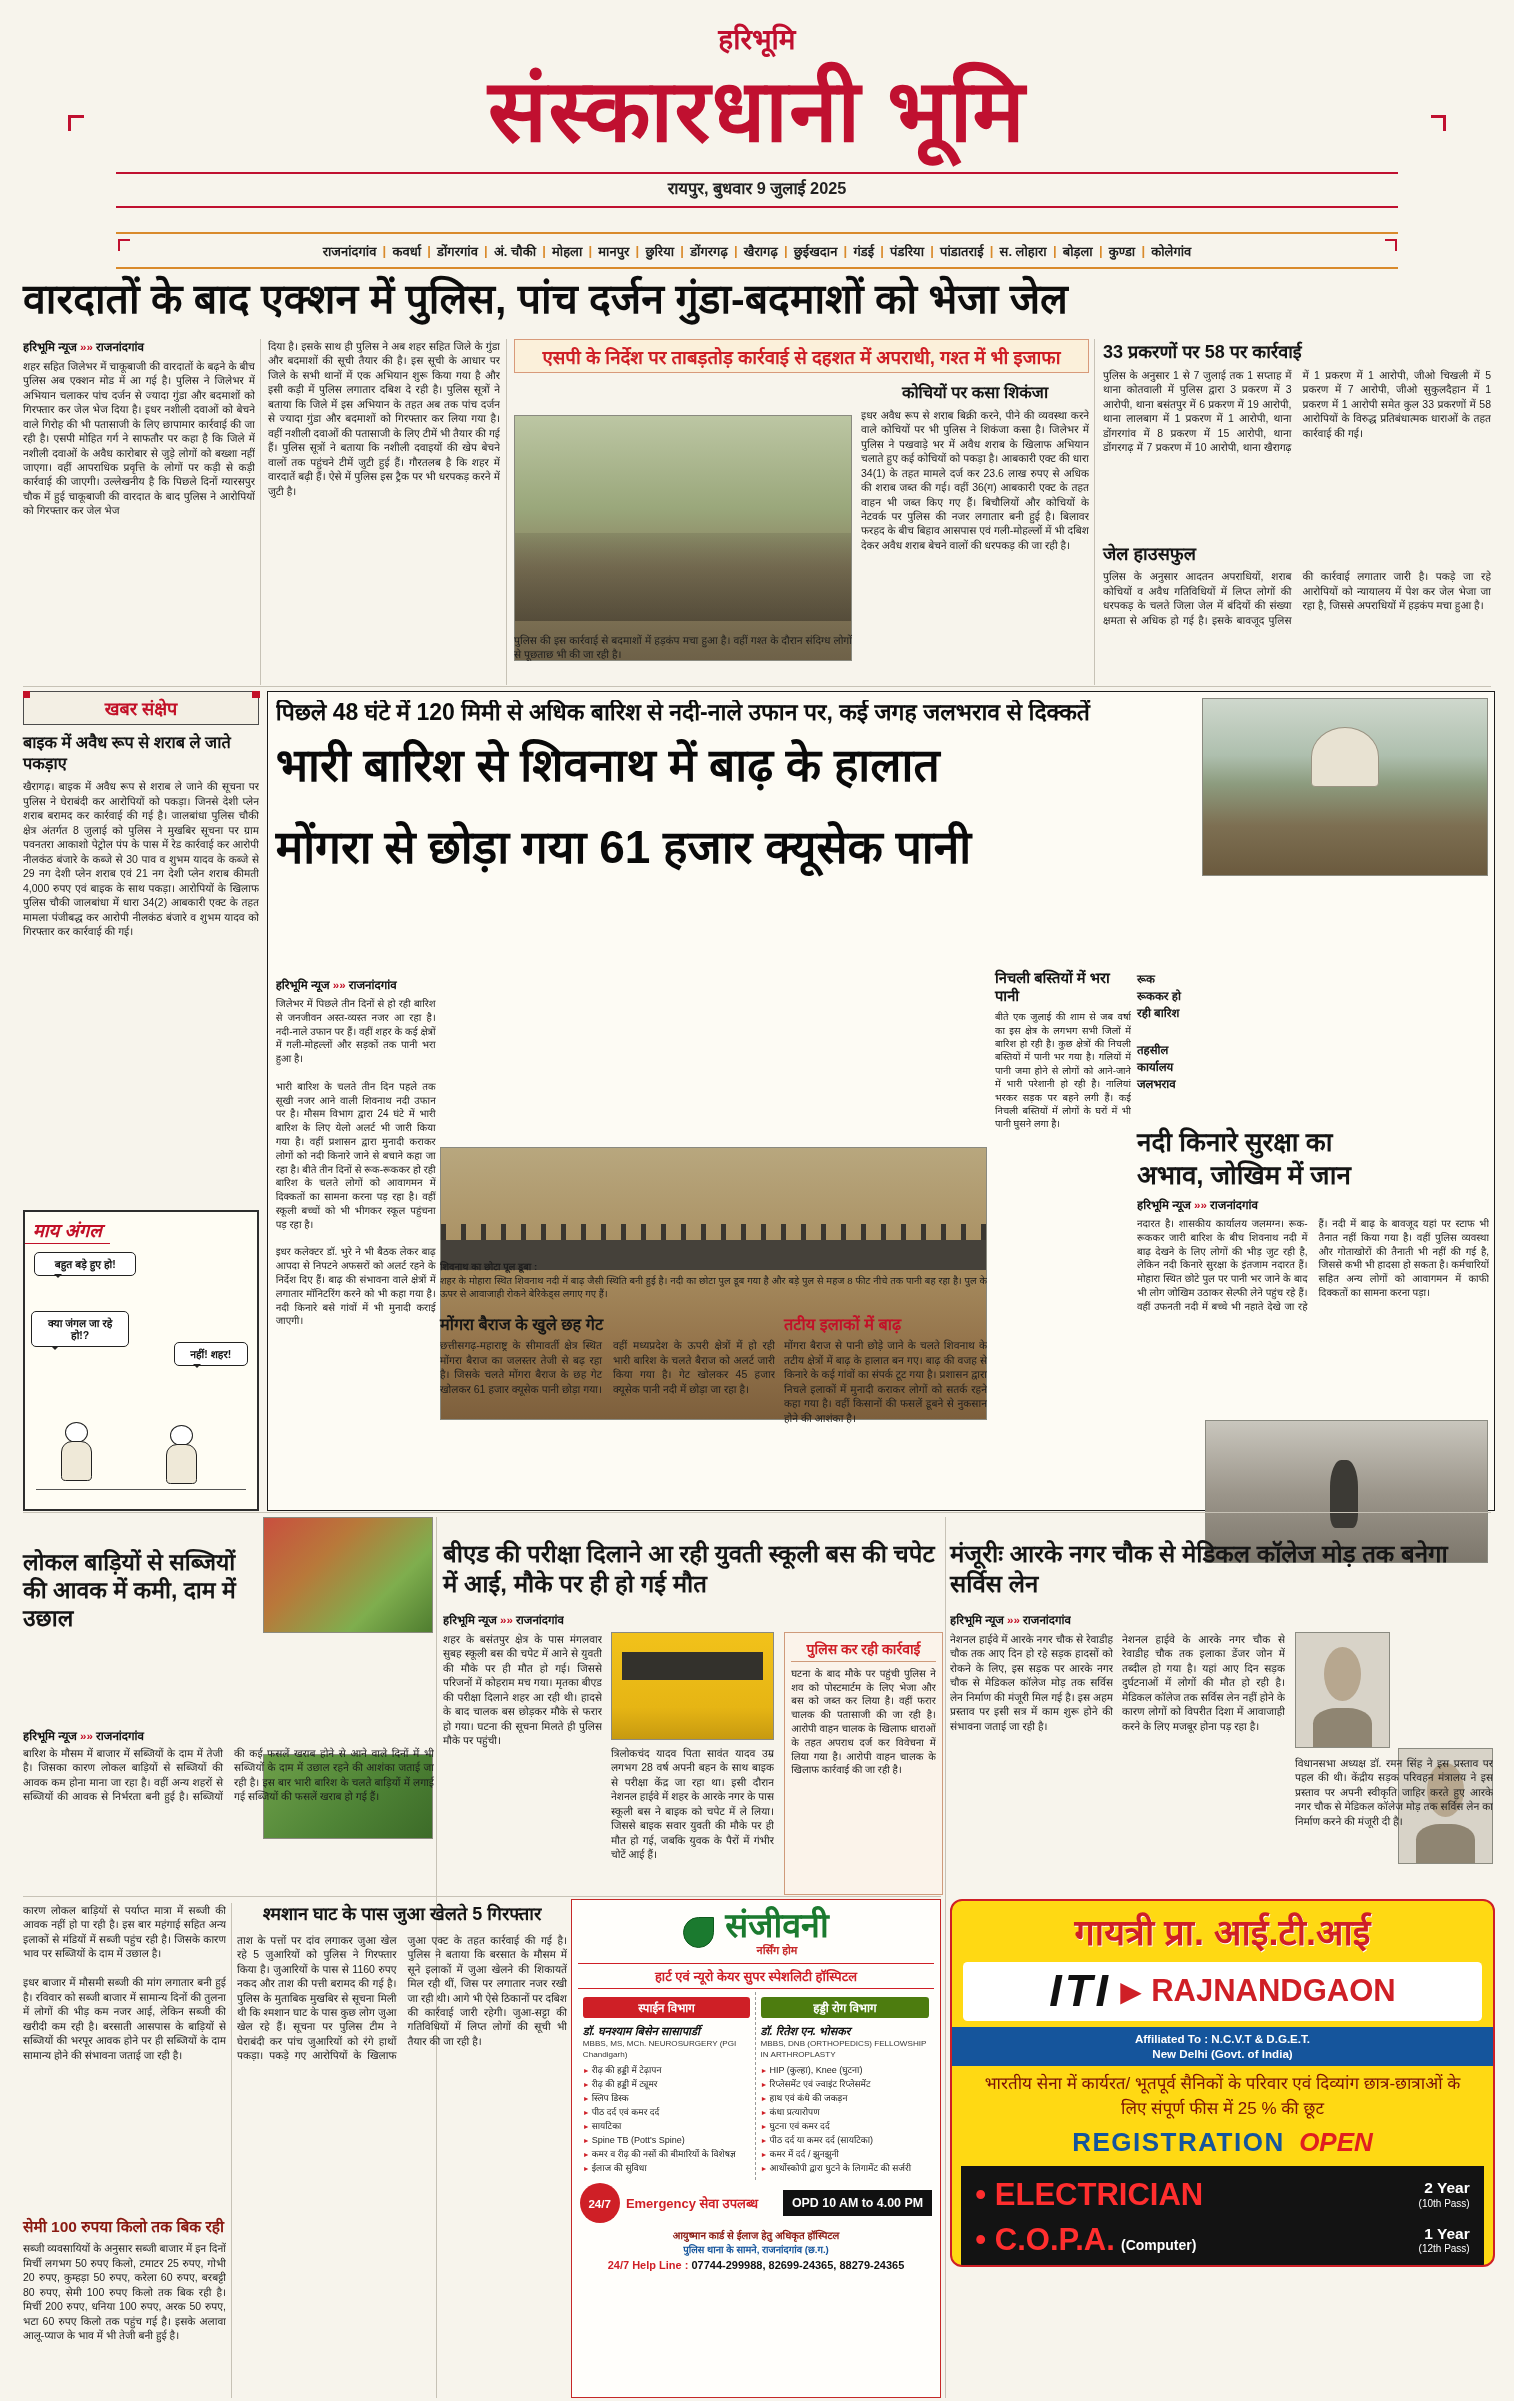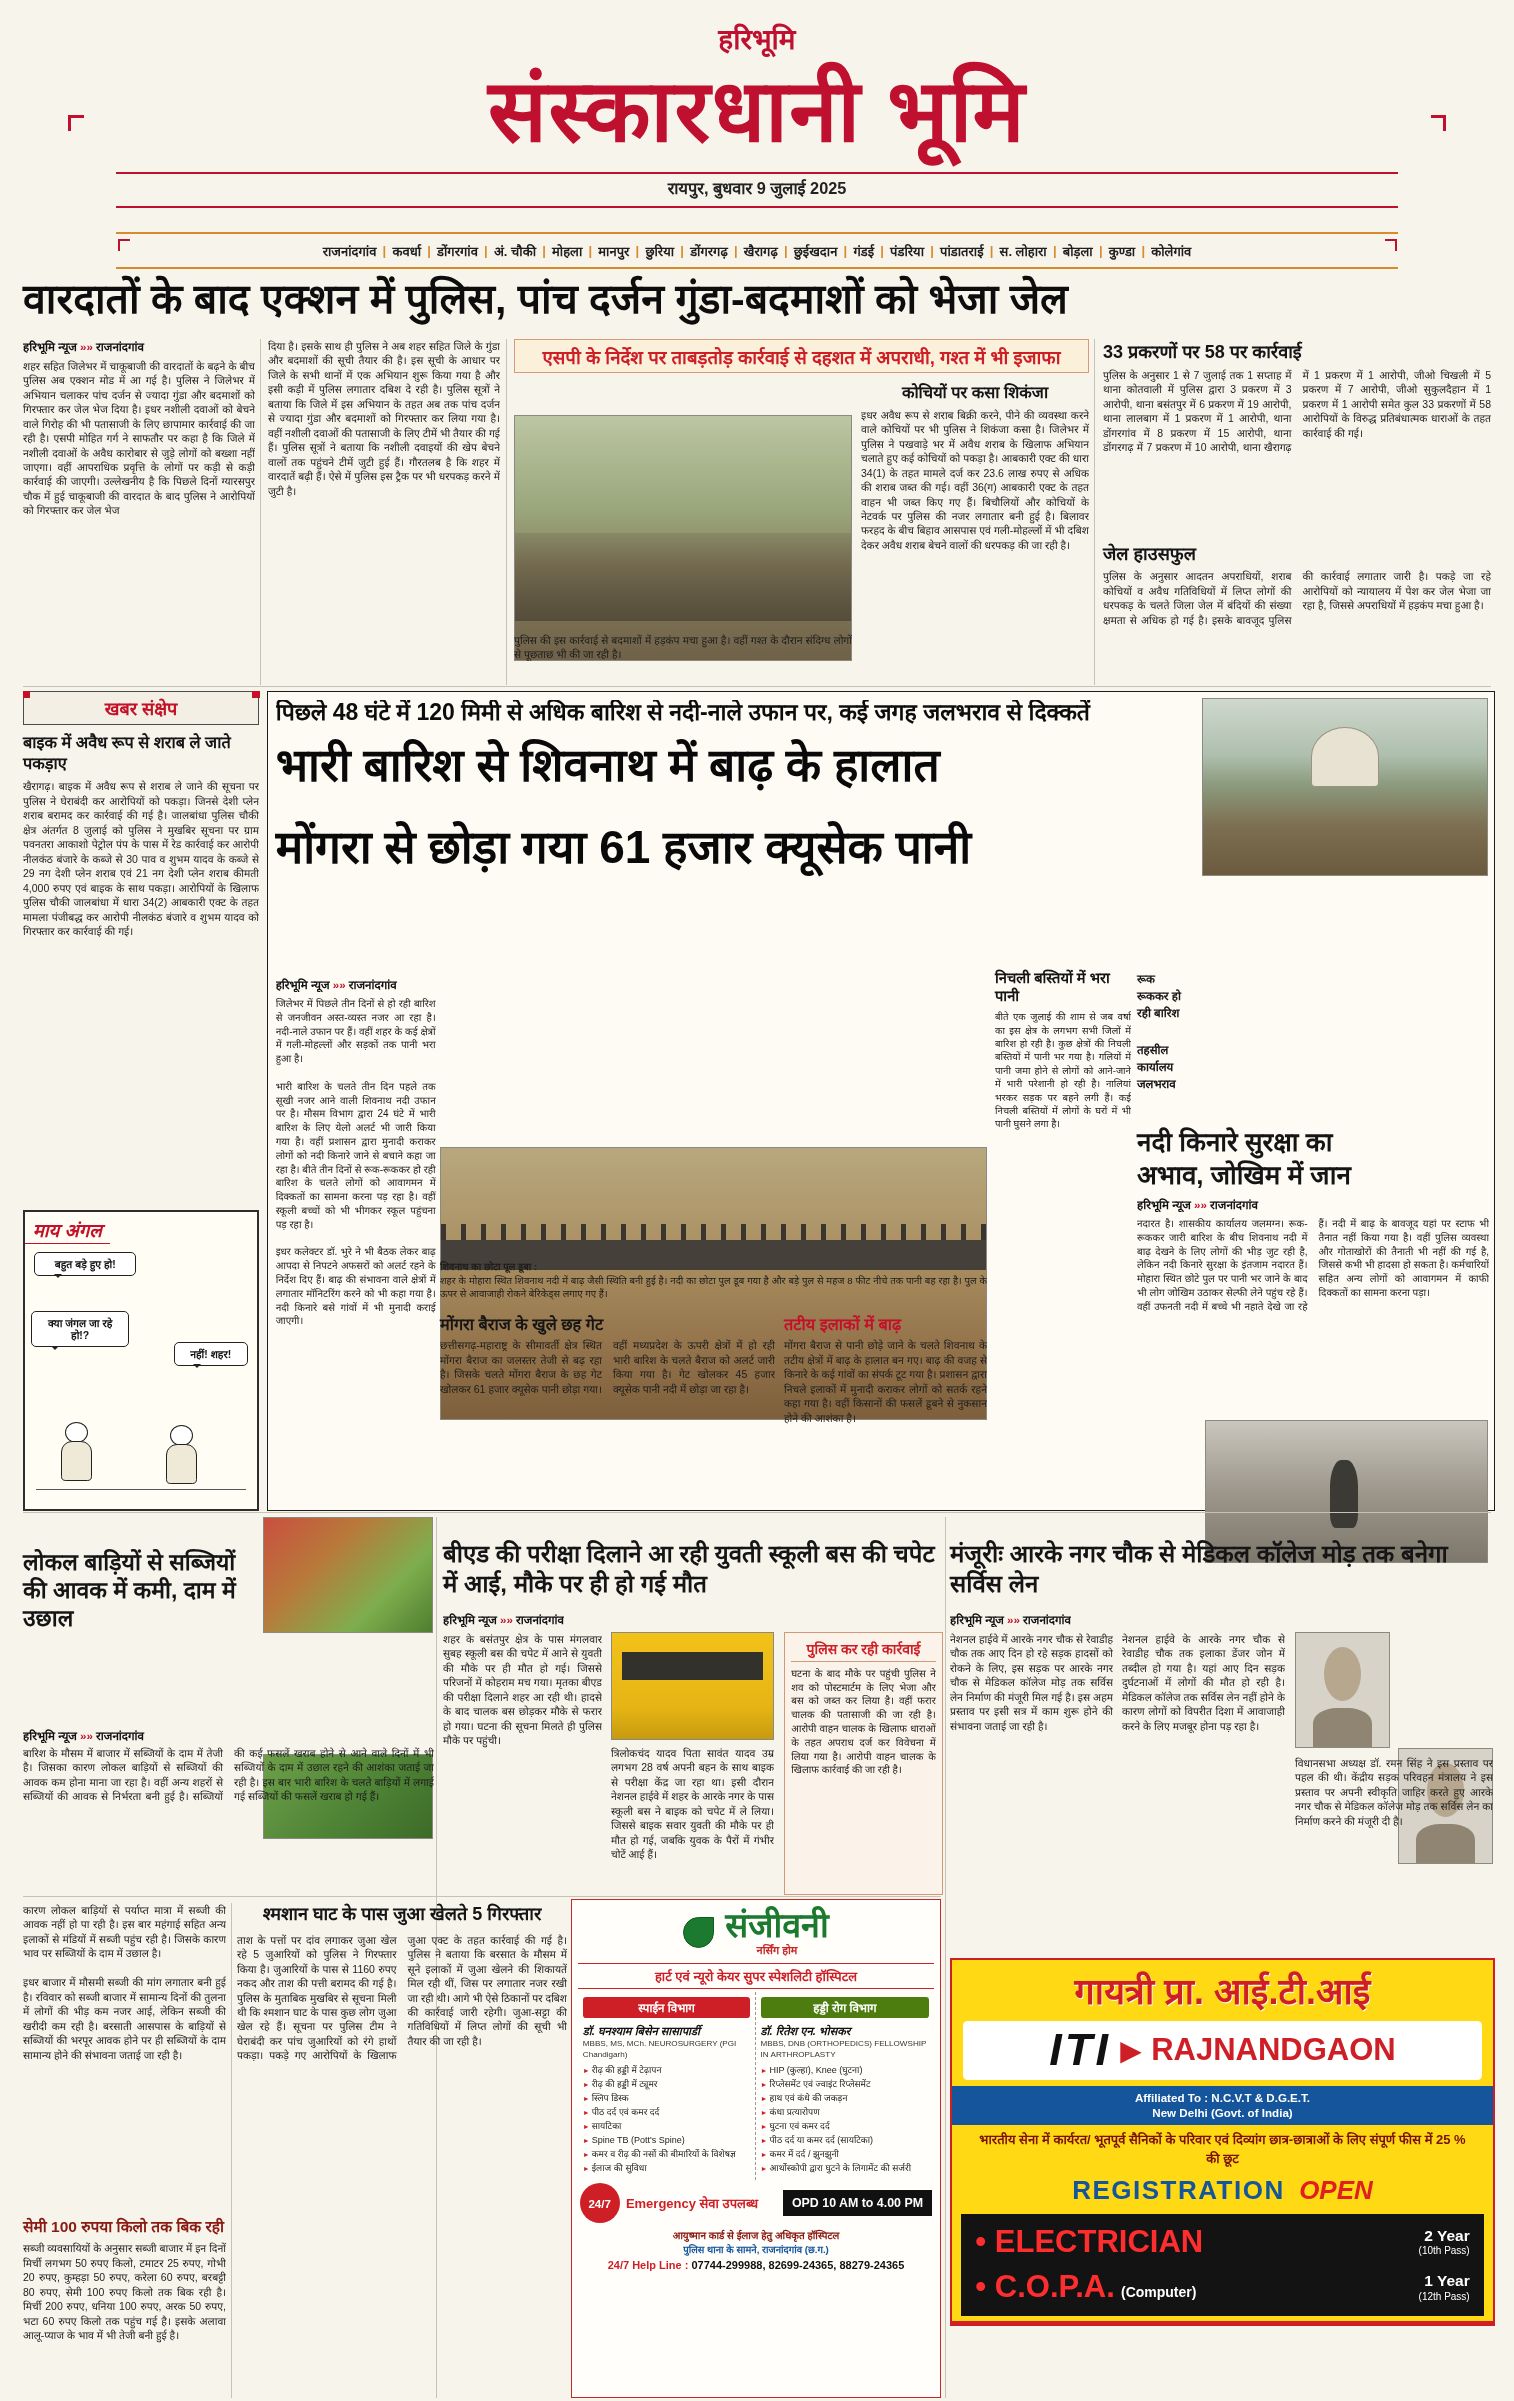--- a/index.html
+++ b/index.html
@@ -139,21 +139,21 @@
 
   
   .iti { background:#ffd913; border:2.3px solid #cf1f26; overflow:hidden; }
   .iti-title { text-align:center; font-size:36px; font-weight:bold; color:#cf1f26; padding-top:6.2px;
       text-shadow:0.8px 0.8px 0 #fff; }
   .iti-brand { background:#fff; margin:6.2px 11px; border-radius:4.6px; display:flex; align-items:center; justify-content:center; gap:9.3px; padding:3.1px; }
   .iti-brand .b1 { font-size:45px; font-weight:bold; font-style:italic; color:#111; letter-spacing:3.1px; }
   .iti-brand .arr { font-size:28px; color:#cf1f26; }
   .iti-brand .b2 { font-size:31px; font-weight:bold; color:#cf1f26; }
   .iti-blue { background:#15559c; color:#fff; font-size:11.6px; font-weight:bold; text-align:center; padding:3.9px 3.1px; line-height:1.35; }
-  .iti-offer { color:#7a1108; font-size:13px; font-weight:bold; text-align:center; padding:6.2px 20px 3.1px 20px; line-height:1.45; }
+  .iti-offer { color:#7a1108; font-size:17px; font-weight:normal; text-align:center; padding:6.2px 20px 3.1px 20px; line-height:1.45; }
   .iti-reg { text-align:center; padding:3.1px; }
   .iti-reg .r1 { font-size:26px; font-weight:bold; color:#15559c; letter-spacing:1.5px; }
   .iti-reg .r2 { font-size:26px; font-weight:bold; color:#e01f1f; font-style:italic; margin-left:11px; }
   .iti-black { background:#131313; margin:4.6px 9.3px; padding:6px 14px; }
   .course-row { display:flex; align-items:center; justify-content:space-between; padding:4.6px 0; }
   .course-name { color:#ff2e2e; font-size:31px; font-weight:bold; }
   .course-name::before { content:"• "; }
   .course-sub { color:#fff; font-size:14px; font-weight:bold; margin-left:6.2px; }
   .course-right { text-align:right; color:#fff; line-height:1.2; }
   .course-right .dur { font-size:15.5px; font-weight:bold; }
@@ -447,21 +447,21 @@
       <div class="opd-box">OPD 10 AM to 4.00 PM</div>
     </div>
     <div class="sanj-note">आयुष्मान कार्ड से ईलाज हेतु अधिकृत हॉस्पिटल</div>
     <div class="sanj-addr">पुलिस थाना के सामने, राजनांदगांव (छ.ग.)</div>
     <div class="sanj-help">
       <span class="lbl">24/7 Help Line :</span>
       <span>07744-299988, 82699-24365, 88279-24365</span>
     </div>
   </div>
 
-  <div class="abs iti" style="top:1958px;left:950px;width:545px;height:368px;">
+  <div class="abs iti" style="top:1899px;left:950px;width:545px;height:368px;border-radius:12px;">
     <div class="iti-title">गायत्री प्रा. आई.टी.आई</div>
     <div class="iti-brand">
       <span class="b1">ITI</span>
       <span class="arr">▶</span>
       <span class="b2">RAJNANDGAON</span>
     </div>
     <div class="iti-blue">
       <div>Affiliated To : N.C.V.T &amp; D.G.E.T.</div>
       <div>New Delhi (Govt. of India)</div>
     </div>

